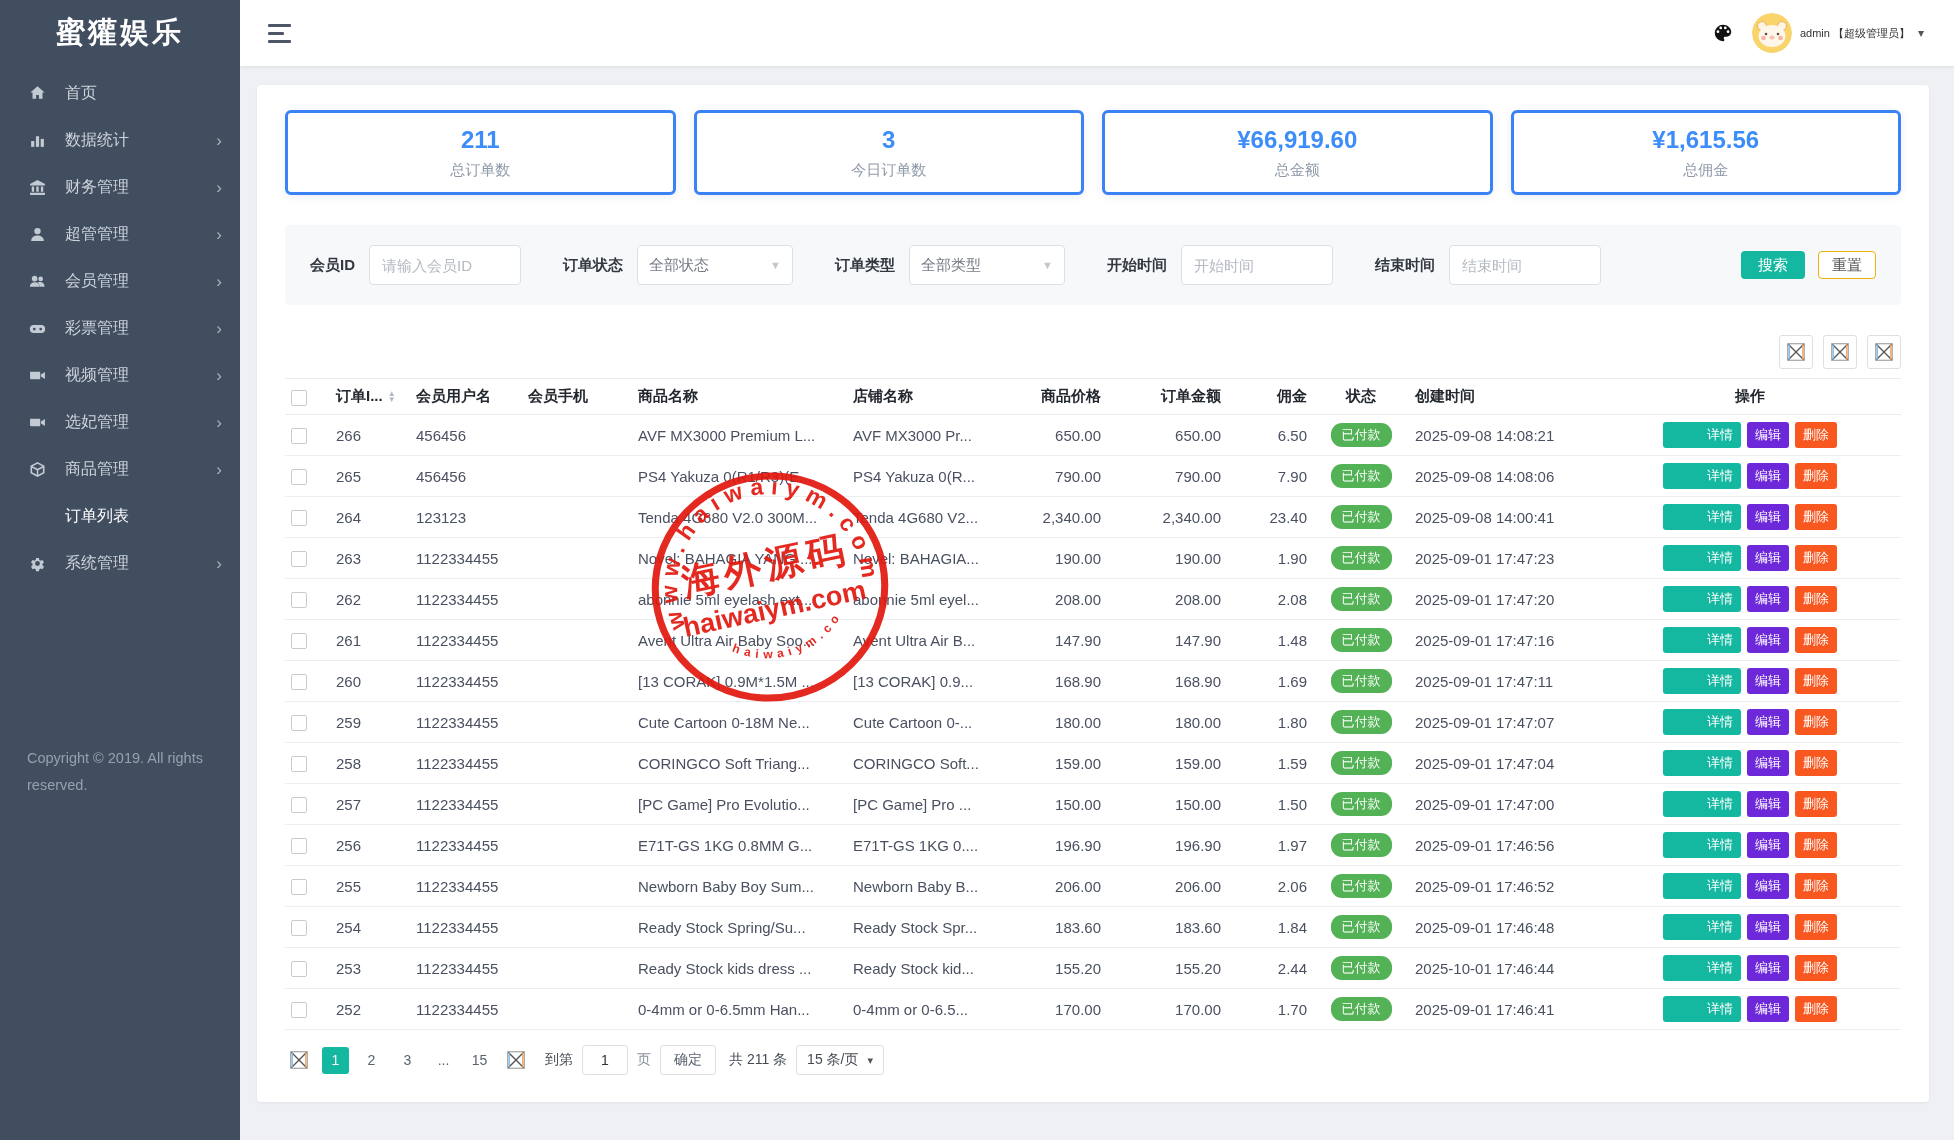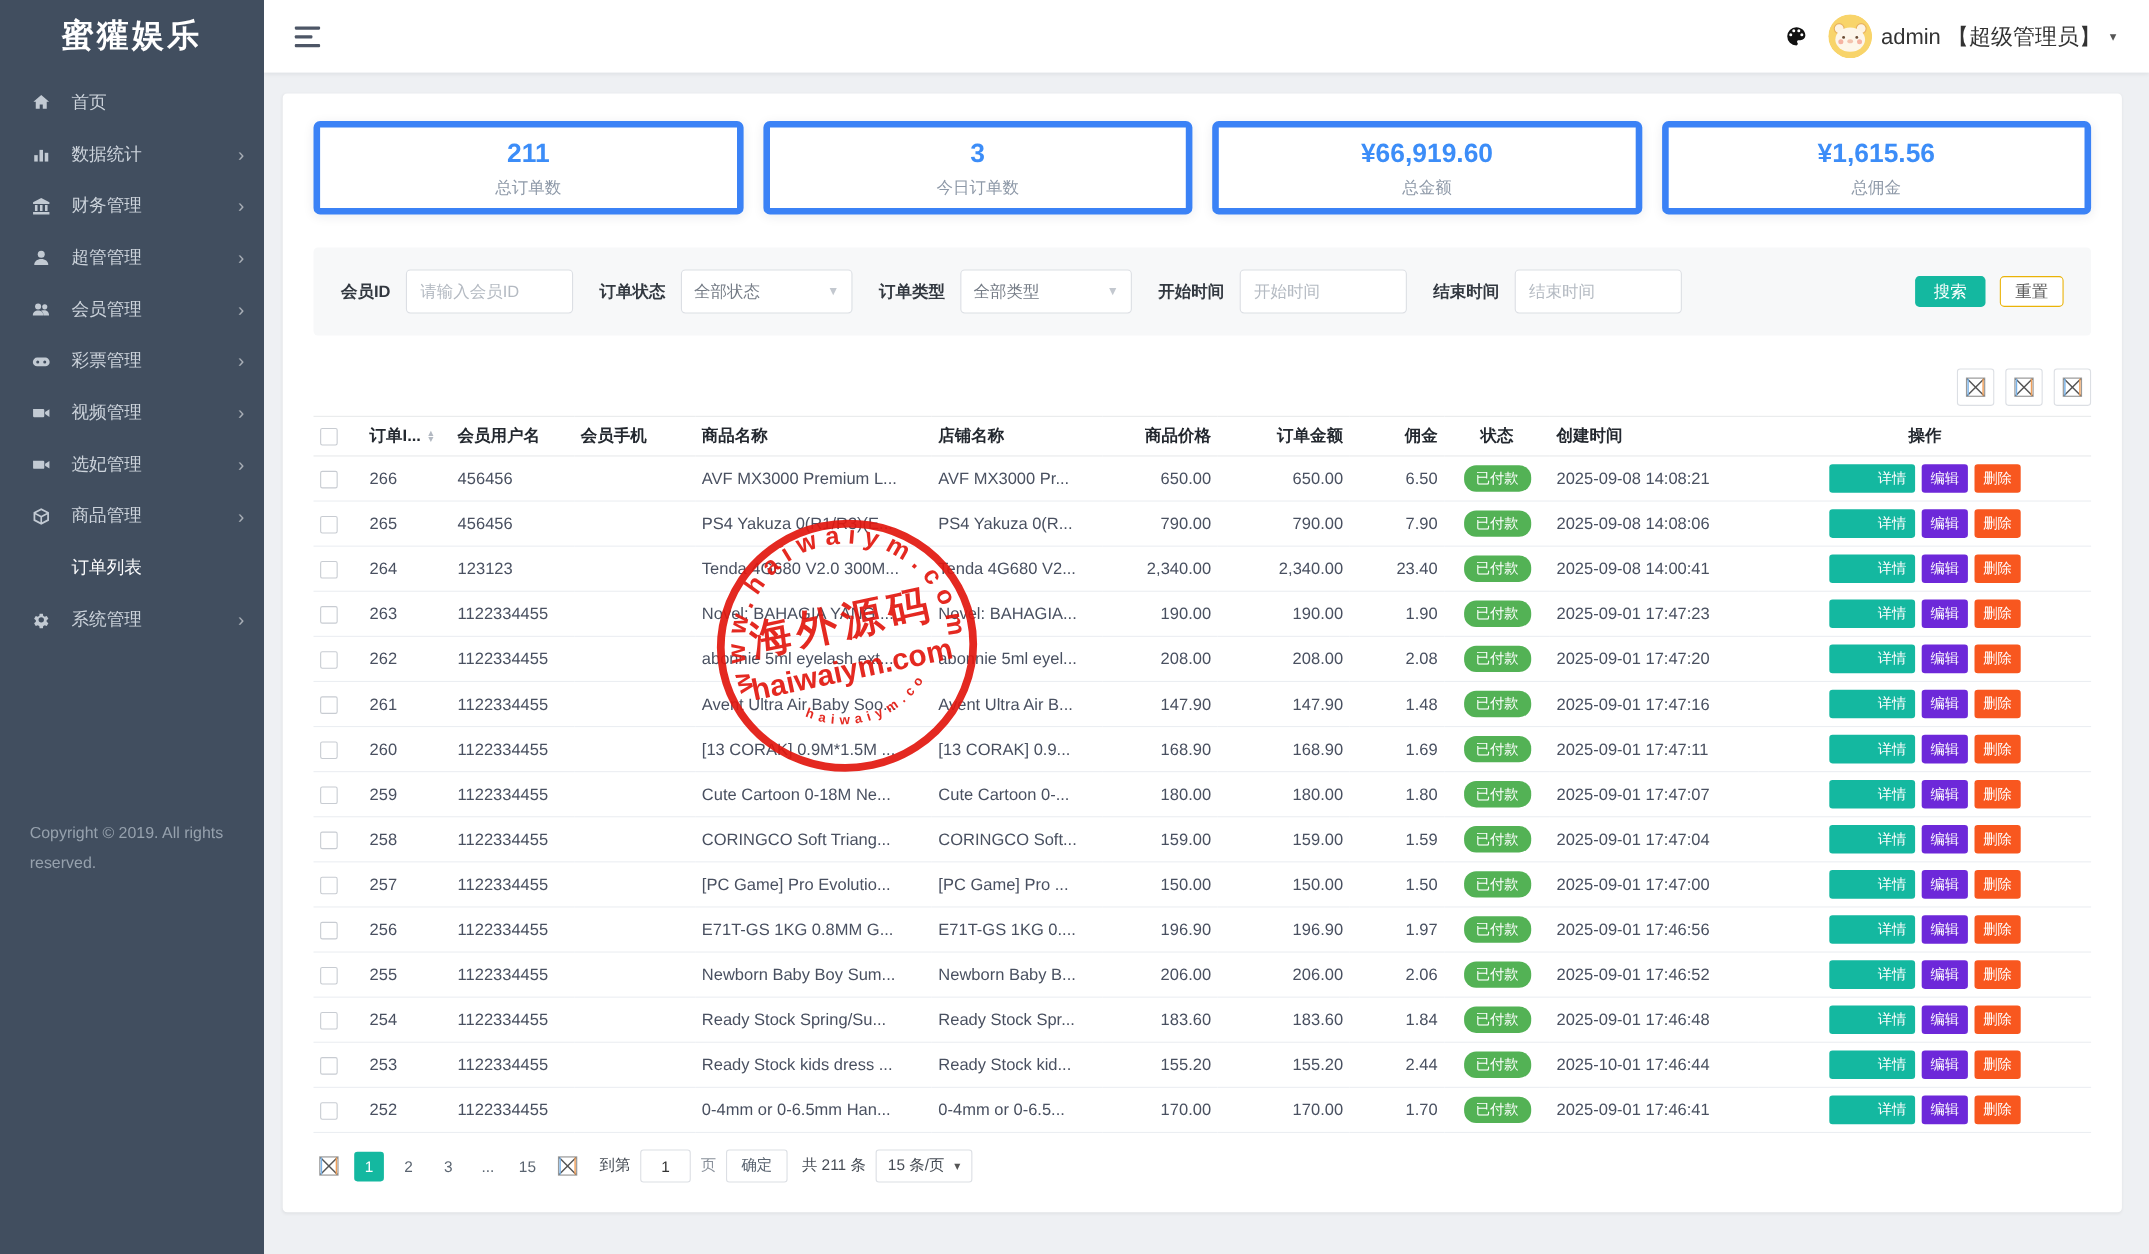--- a/index.html
+++ b/index.html
@@ -28,37 +28,37 @@
             box-shadow:0 1px 4px rgba(0,21,41,.08); display:flex; align-items:center;
             padding:0 30px 0 28px; z-index:4; }
   .hamburger { display:flex; flex-direction:column; gap:5px; cursor:pointer; }
   .hamburger i { display:block; width:23px; height:3px; background:#4d5666; border-radius:1px; }
   .hamburger i:nth-child(2) { width:16px; }
   .header-right { margin-left:auto; display:flex; align-items:center; gap:16px; }
   .palette-btn { width:26px; height:26px; display:flex; align-items:center; justify-content:center; cursor:pointer; }
   .palette-btn svg { width:22px; height:22px; fill:#111; }
   .avatar { width:40px; height:40px; border-radius:50%; overflow:hidden; }
   .admin-chip { display:flex; align-items:center; gap:8px; cursor:pointer; }
-  .admin-label { font-size:20px; color:#333; }
+  .admin-label { font-size:11px; color:#333; }
   .caret-down { font-size:12px; color:#555; }
   
   .content { position:absolute; left:240px; top:66px; right:0; bottom:0; padding:19px 25px 0 17px; }
   .panel { background:#fff; border-radius:4px; box-shadow:0 1px 3px rgba(0,0,0,.06);
            padding:25px 28px 27px 28px; min-height:917px; }
   
   .stats-row { display:flex; gap:18px; }
-  .stat-card { flex:1; height:85px; background:#fff; border:6px solid #3b82f6; border-radius:6px;
+  .stat-card { flex:1; height:85px; background:#fff; border:3px solid #3b82f6; border-radius:6px;
                box-shadow:0 2px 10px rgba(30,40,60,.08); display:flex; flex-direction:column;
                align-items:center; justify-content:center; gap:7px; }
   .stat-value { font-size:24px; font-weight:700; color:#3c8df8; }
   .stat-label { font-size:15px; color:#8e99a8; }
   
   .filter-bar { margin-top:30px; background:#f7f8f9; border-radius:4px; height:80px;
                 display:flex; align-items:center; padding:0 25px; font-size:15px; }
-  .f-group { display:flex; align-items:center; margin-right:24px; }
+  .f-group { display:flex; align-items:center; margin-right:42px; }
   .f-label { font-weight:700; color:#323840; margin-right:14px; white-space:nowrap; }
   .f-input { height:40px; width:152px; border:1px solid #dcdfe4; border-radius:4px;
              padding:0 12px; font-size:15px; color:#333; background:#fff; outline:none;
              font-family:inherit; }
   .f-input::placeholder { color:#b4bac2; }
   .f-select { height:40px; width:156px; border:1px solid #dcdfe4; border-radius:4px; background:#fff;
               display:flex; align-items:center; justify-content:space-between; padding:0 11px;
               color:#757c86; cursor:pointer; }
   .f-select .sel-caret { color:#c3c8cf; font-size:11px; }
   .f-actions { margin-left:auto; display:flex; gap:13px; }

